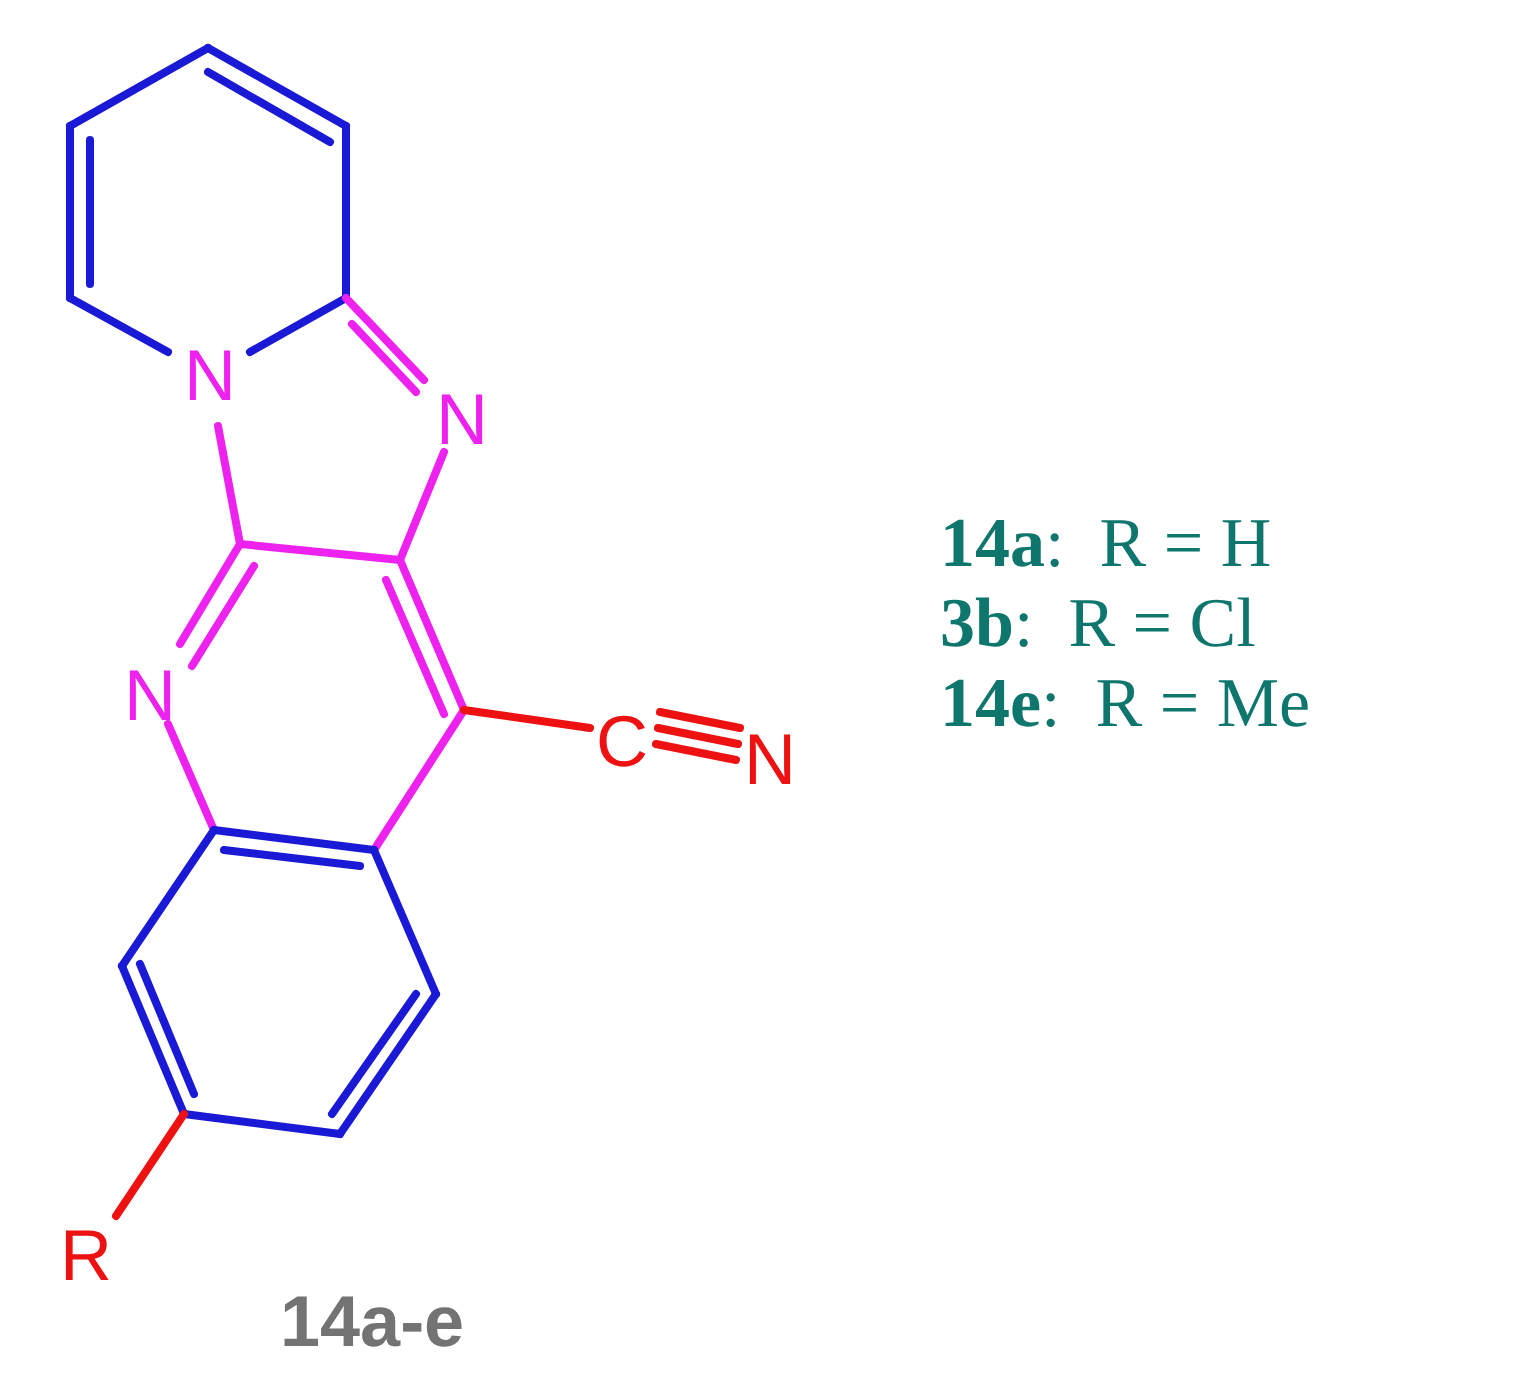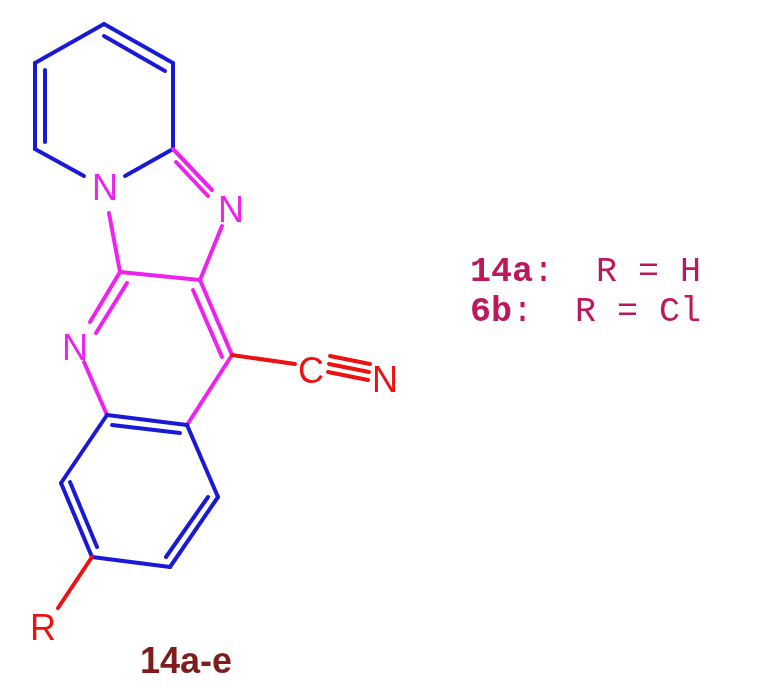--- a/index.html
+++ b/index.html
@@ -1,22 +1,22 @@
 <!DOCTYPE html>
 <html><head>
 <meta charset="utf-8">
 <style>
   html, body { margin:0; padding:0; background:#ffffff; }
   #canvas { position:relative; width:765px; height:696px; overflow:hidden; background:#ffffff; }
   svg { position:absolute; left:0; top:0; }
   .atom { font-family:"Liberation Sans", sans-serif; font-size:36px; }
-  .legend { position:absolute; left:470px; top:252px; font-family:Liberation Mono, monospace; font-size:35px; color:#be185d; line-height:40px; }
+  .legend { position:absolute; left:470px; top:252px; font-family:Liberation Serif, serif; font-size:35px; color:#0f766e; line-height:40px; }
   .legend .row { white-space:nowrap; }
   .legend .cid { font-weight:bold; }
-  .caption { position:absolute; left:140px; top:640px; font-family:"Liberation Sans", sans-serif; font-weight:bold; font-size:36px; color:#7f1d1d;text-align:center; }
+  .caption { position:absolute; left:140px; top:640px; font-family:"Liberation Sans", sans-serif; font-weight:bold; font-size:36px; color:#737373;text-align:center; }
 </style>
 </head>
 <body>
 
 <div id="canvas">
   <svg width="765" height="696" viewBox="0 0 765 696">
 
     <g stroke="#1a1ad6" stroke-width="4" fill="none" stroke-linecap="round">
       <line x1="104" y1="24" x2="173" y2="63"></line>
       <line x1="104" y1="36" x2="165" y2="71"></line>
@@ -65,17 +65,18 @@
     <text class="atom" x="92" y="200" fill="#ee22ee">N</text>
     <text class="atom" x="218" y="222" fill="#ee22ee">N</text>
     <text class="atom" x="62" y="360" fill="#ee22ee">N</text>
     <text class="atom" x="298" y="383" fill="#ee1111">C</text>
     <text class="atom" x="372" y="392" fill="#ee1111">N</text>
     <text class="atom" x="30" y="640" fill="#ee1111">R</text>
   </svg>
 
   <div class="legend">
     <div class="row"><span class="cid">14a</span><span>:</span>&nbsp; <span>R = H</span></div>
-    <div class="row"><span class="cid">6b</span><span>:</span>&nbsp; <span>R = Cl</span></div>
+    <div class="row"><span class="cid">3b</span><span>:</span>&nbsp; <span>R = Cl</span></div>
+    <div class="row"><span class="cid">14e</span><span>:</span>&nbsp; <span>R = Me</span></div>
   </div>
 
   <div class="caption">14a-e</div>
 </div>
 
 </body></html>

